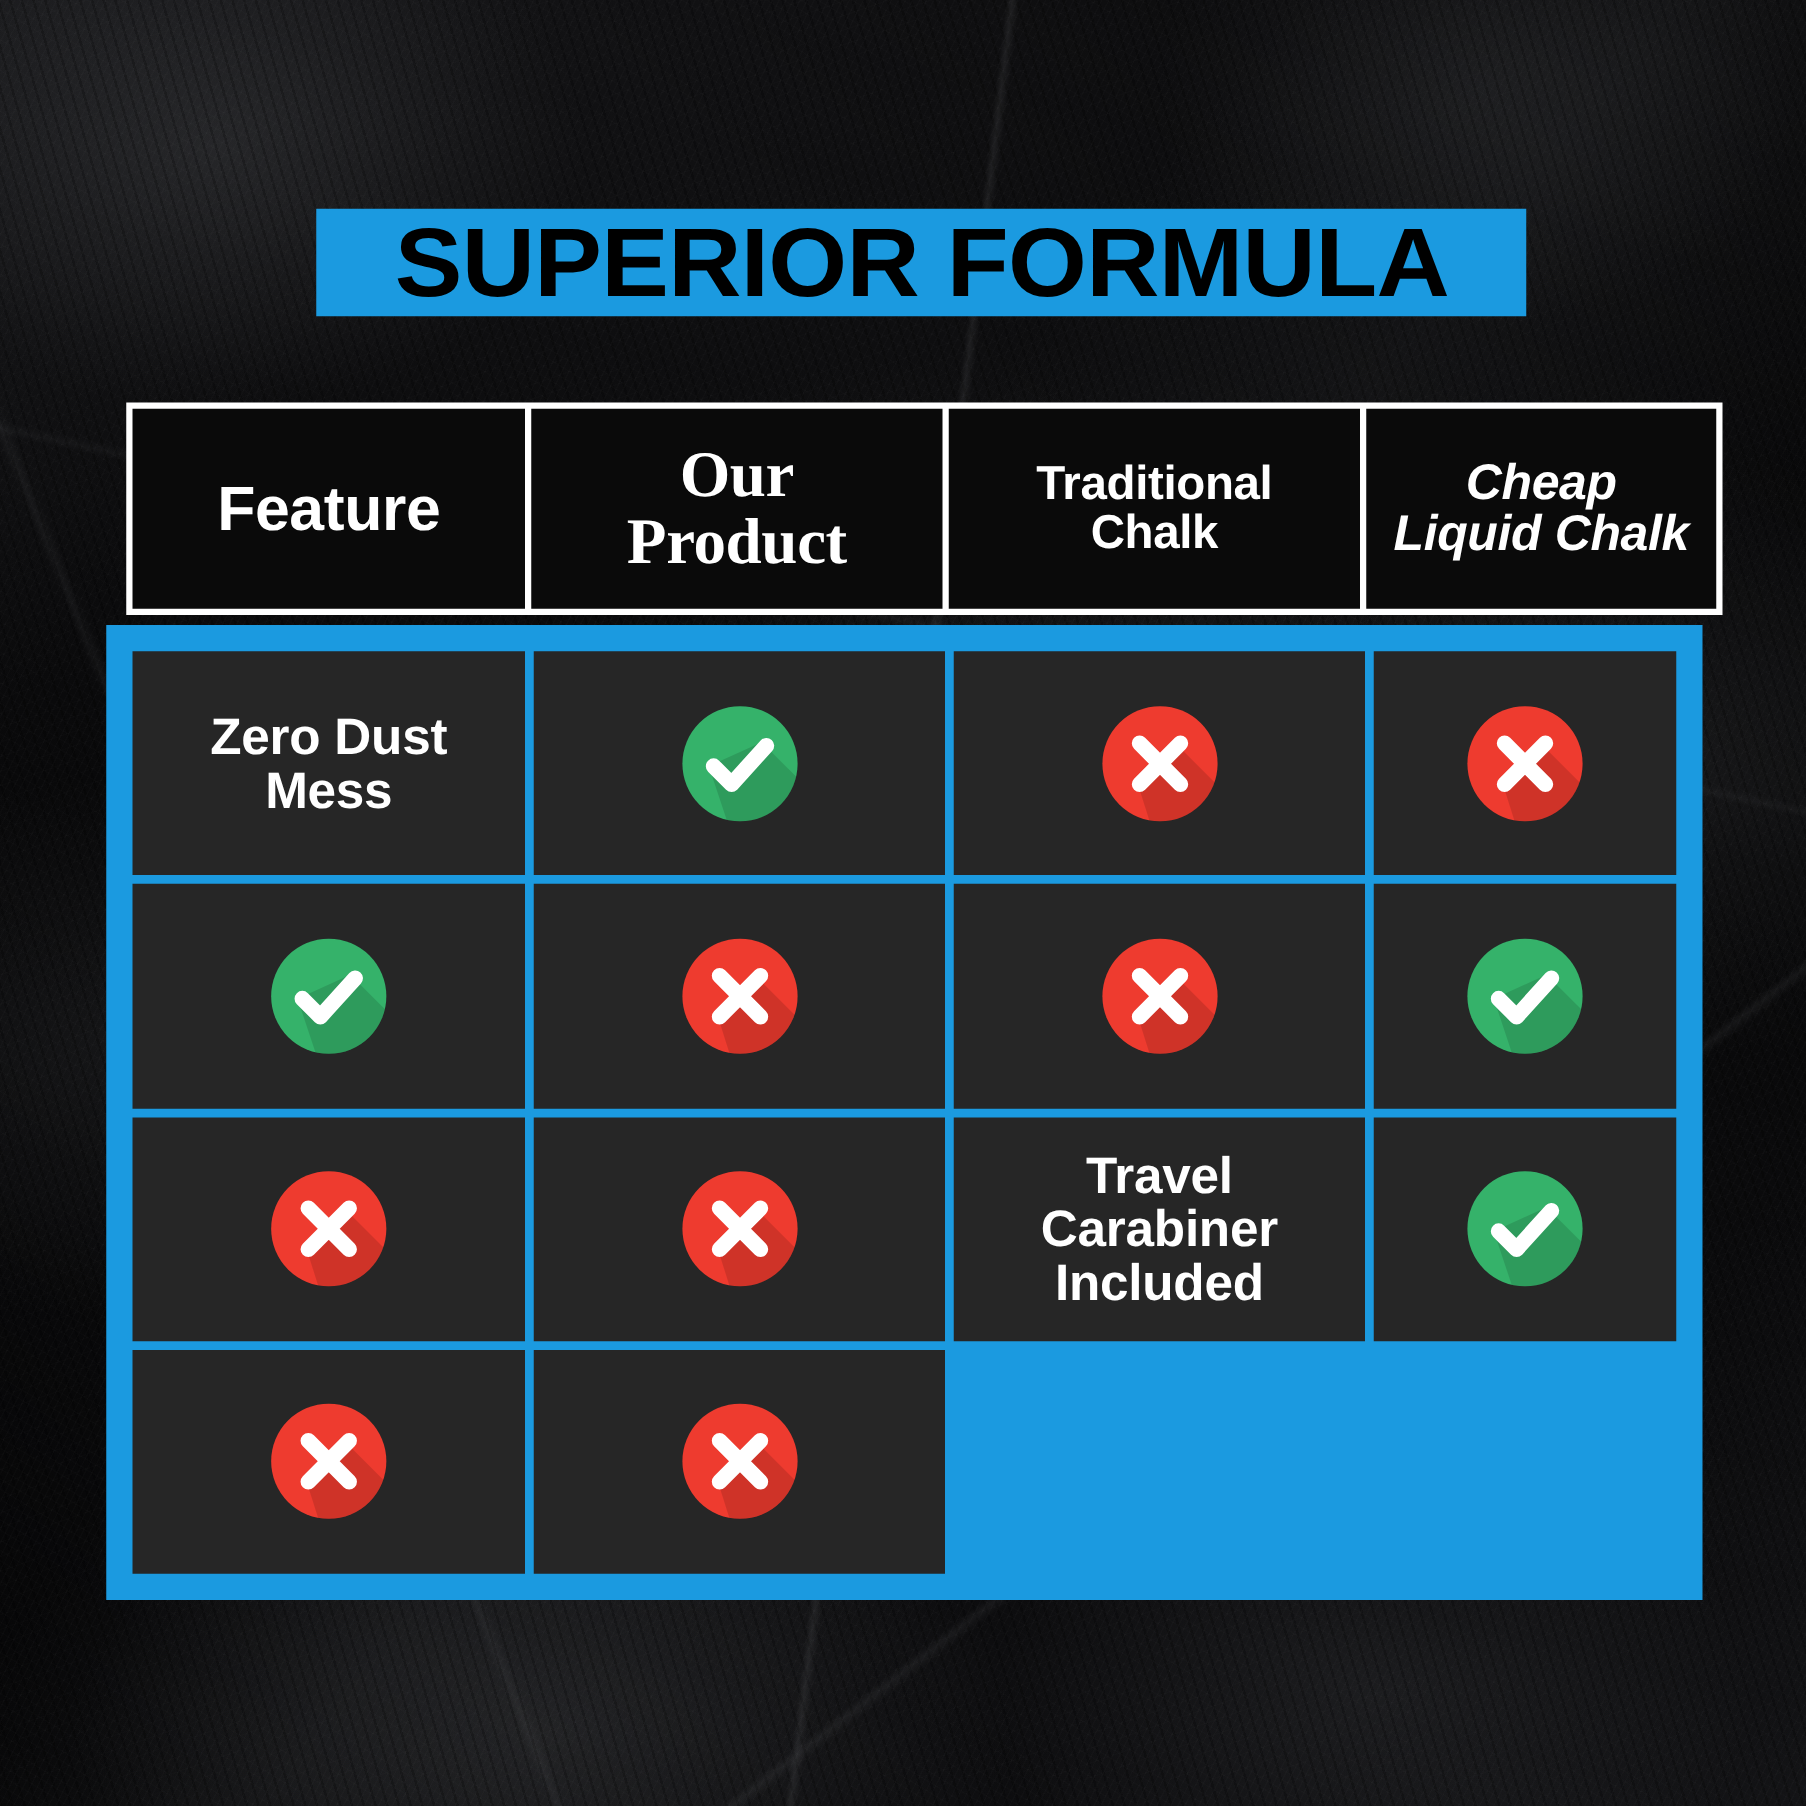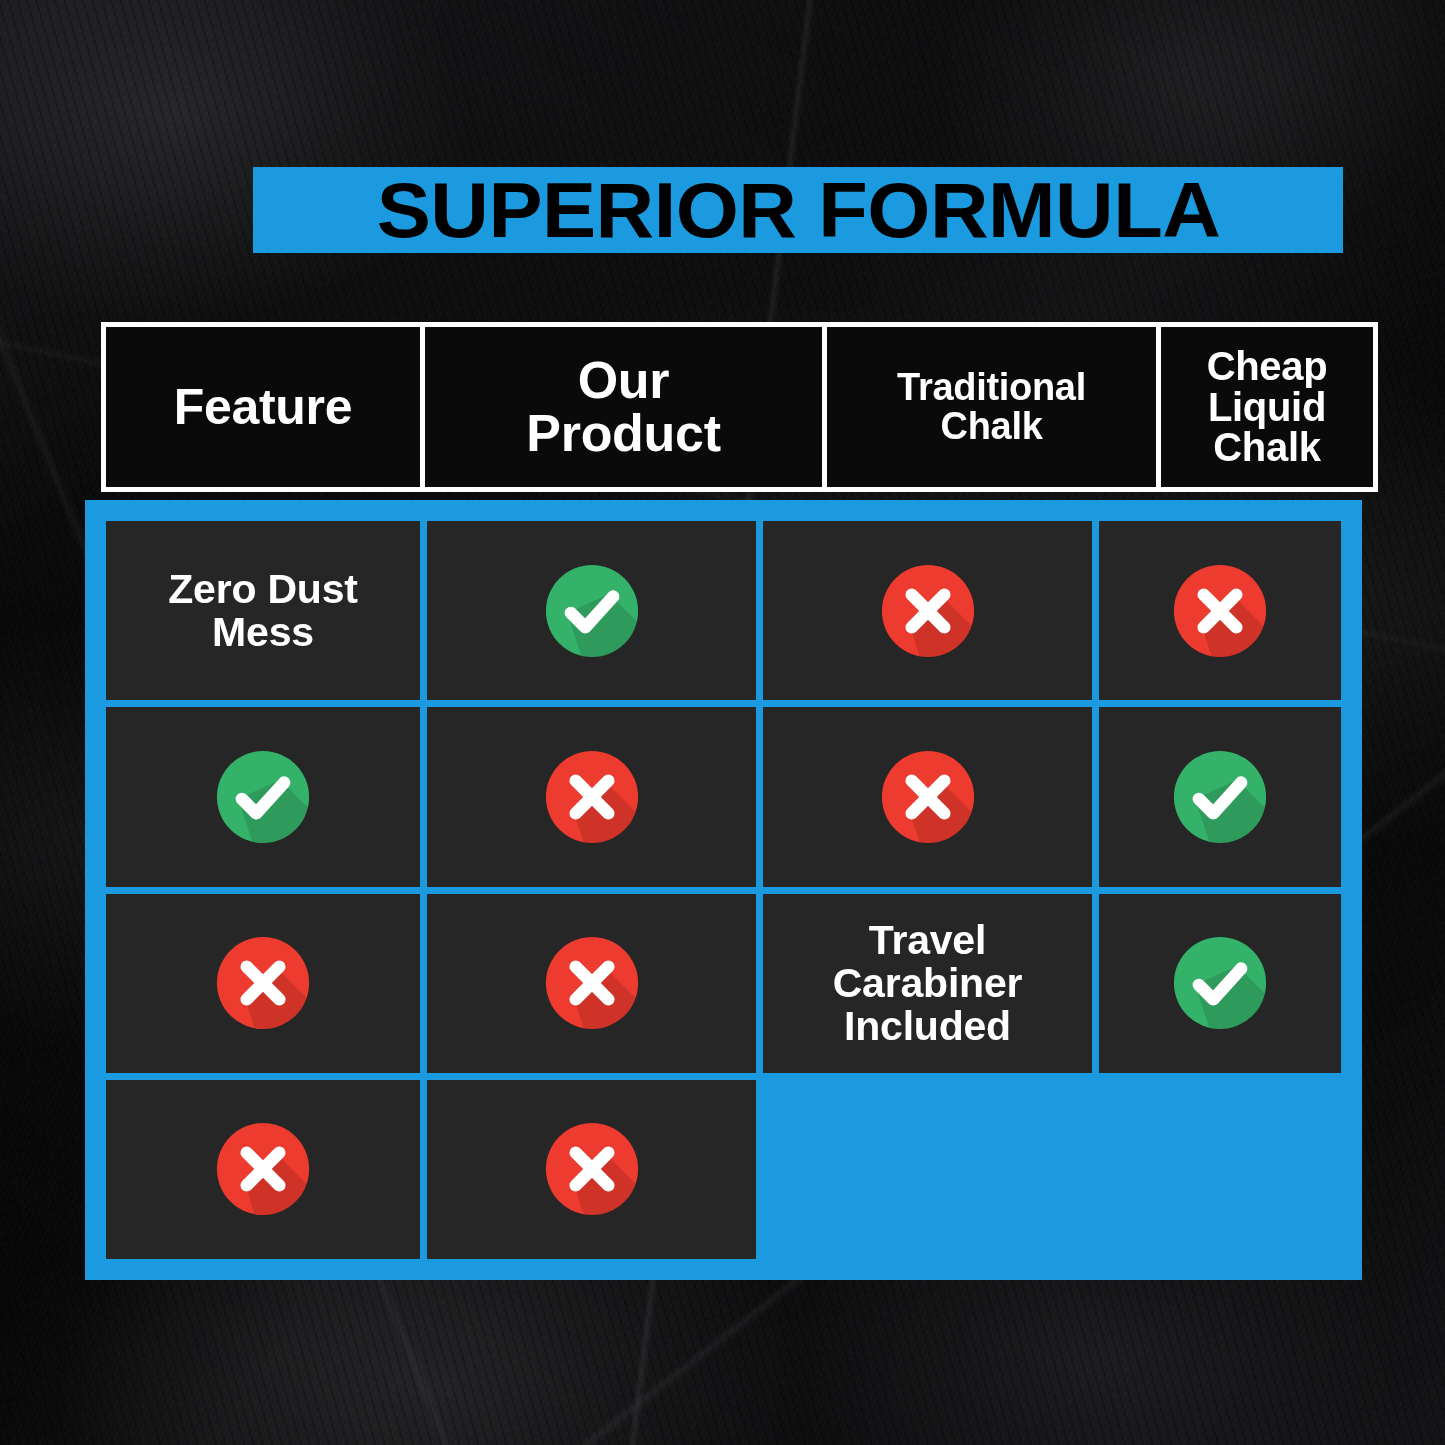--- a/index.html
+++ b/index.html
@@ -55,21 +55,21 @@
       linear-gradient(68deg,  rgba(0,0,0,0) 21.7%, rgba(130,132,136,0.22) 22.0%, rgba(0,0,0,0) 22.4%),
       linear-gradient(142deg, rgba(0,0,0,0) 73.6%, rgba(140,142,146,0.24) 73.9%, rgba(0,0,0,0) 74.3%),
       linear-gradient(12deg,  rgba(0,0,0,0) 62.6%, rgba(120,122,126,0.18) 62.9%, rgba(0,0,0,0) 63.3%);
   }
 
   
   #title-banner {
     position: absolute;
     left: 253px;
     top: 167px;
-    width: 1090px;
+    width: 968px;
     height: 86px;
     background: #1b9ae0;
     display: flex;
     align-items: center;
     justify-content: center;
   }
   #title-text {
     color: #000000;
     font-size: 78px;
     font-weight: bold;
@@ -100,28 +100,28 @@
     text-align: center;
     padding: 6px 8px;
   }
   .header-cell span {
     color: #ffffff;
     font-weight: bold;
     line-height: 1.02;
     letter-spacing: -0.3px;
   }
   #hc-feature  { width: 314px; }
-  #hc-ours     { width: 397px; }
+  #hc-ours     { width: 329px; font-family: Liberation Serif, serif; }
   #hc-trad     { width: 329px; }
   #hc-cheap    { flex: 1; }
 
   #hc-feature span { font-size: 50px; }
   #hc-ours span    { font-size: 52px; }
   #hc-trad span    { font-size: 38px; }
-  #hc-cheap span   { font-size: 40px; }
+  #hc-cheap span   { font-size: 40px; font-style: italic; }
 
   
   #table-body {
     position: absolute;
     left: 85px;
     top: 500px;
     width: 1277px;
     height: 780px;
     background: #1b9ae0;
     display: grid;

